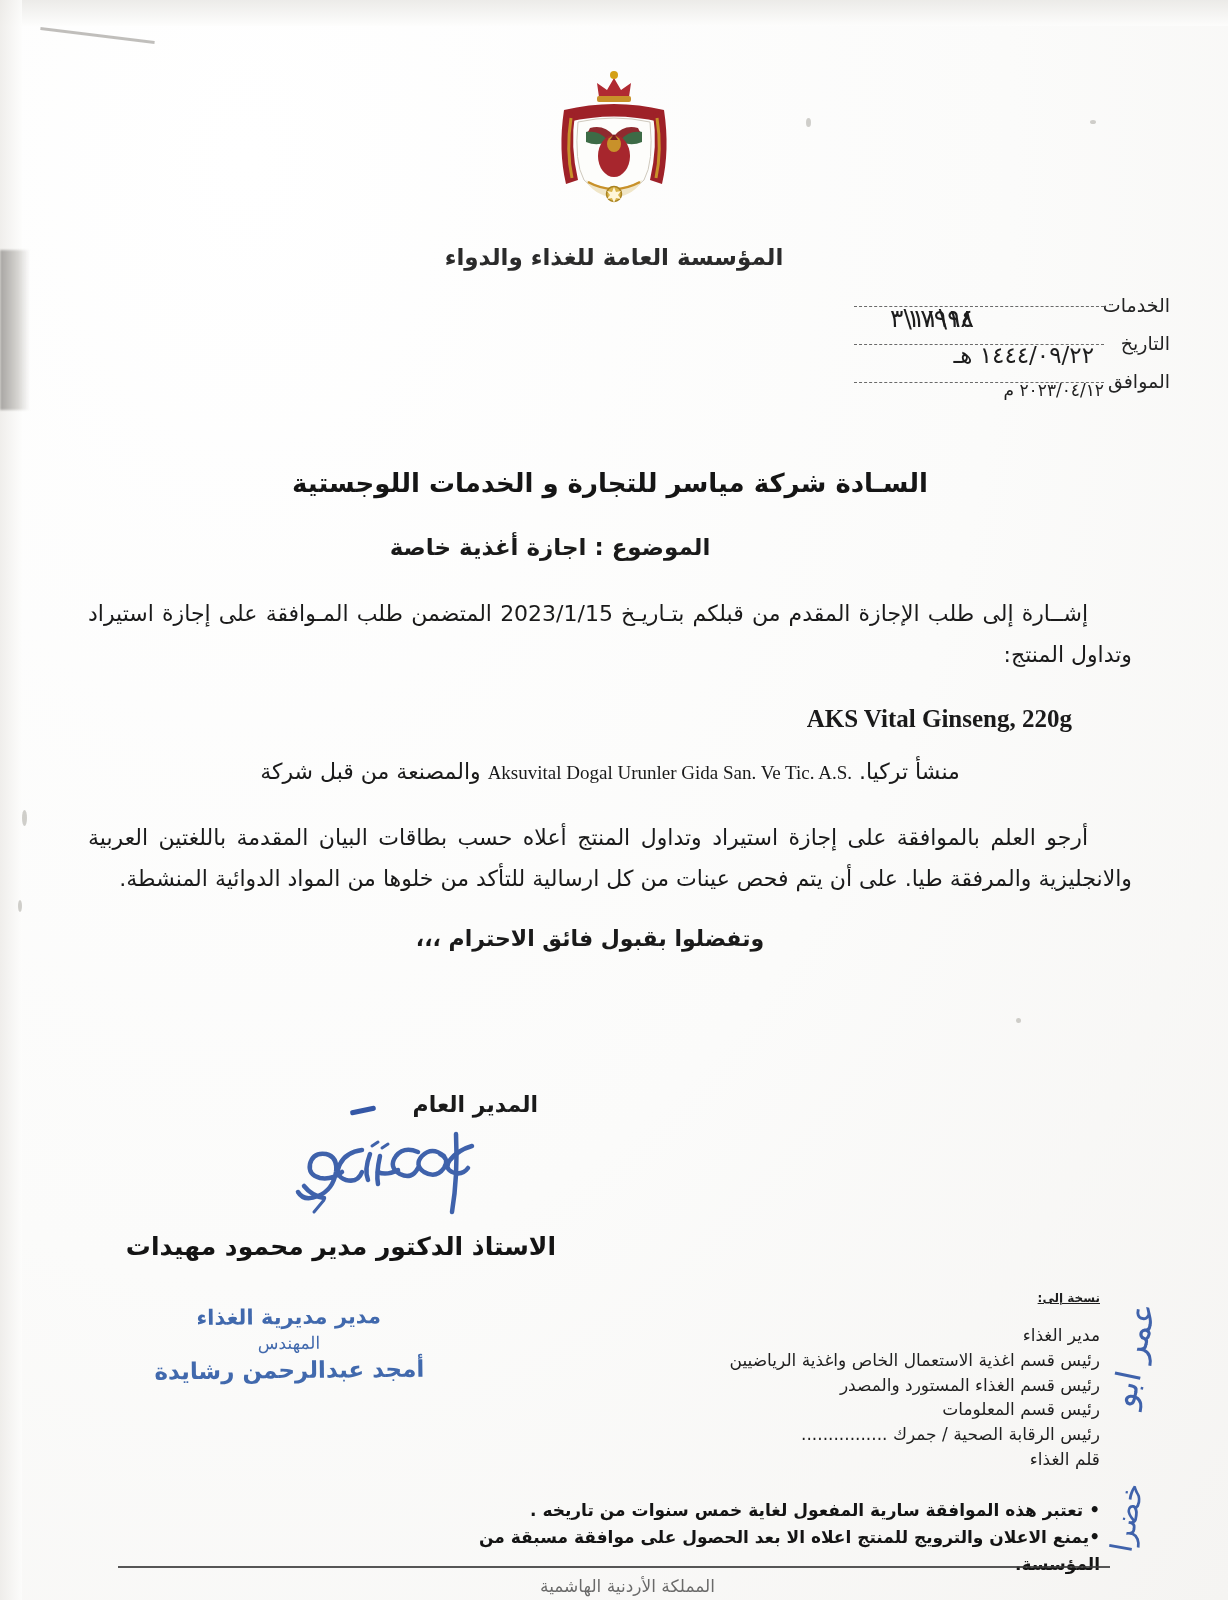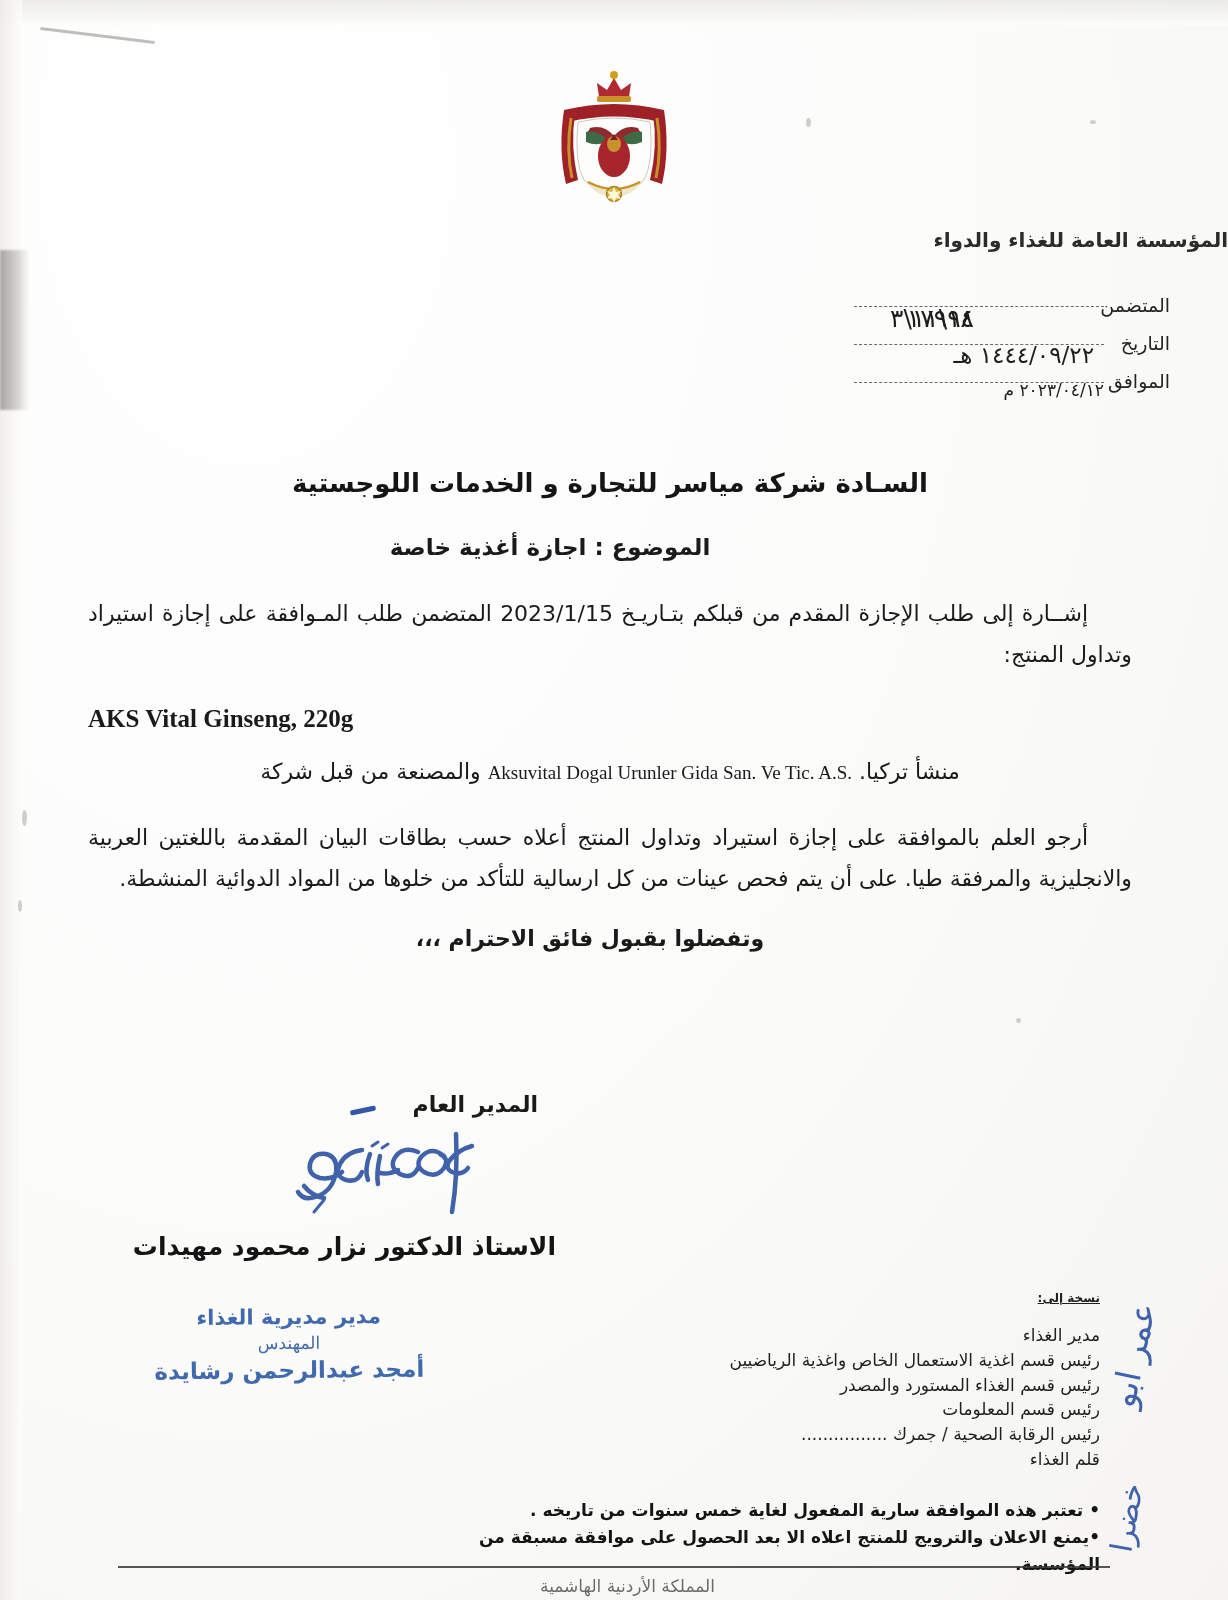--- a/index.html
+++ b/index.html
@@ -37,23 +37,23 @@
     background:#8e8b86;transform:rotate(7deg);opacity:.55;filter:blur(.5px);
   }
   .speck{position:absolute;background:#9a978f;opacity:.45;border-radius:50%;}
 
   
   #emblem-wrap{
     position:absolute;top:70px;left:0;right:0;text-align:center;
   }
   #emblem{display:inline-block;}
   #org-name{
-    margin-top:4px;
-    font-family:"DejaVu Sans","Liberation Sans",sans-serif;
-    font-size:20px;font-weight:700;color:#2b2b2b;letter-spacing:-1px;text-align:right;
+    margin-top:20px;
+    font-family:"DejaVu Sans","Liberation Sans",sans-serif;
+    font-size:23px;font-weight:700;color:#2b2b2b;letter-spacing:-1px;
   }
 
   
   #refblock{
     position:absolute;top:292px;right:58px;width:320px;
     font-family:"DejaVu Sans","Liberation Sans",sans-serif;
     font-size:19px;color:#242424;
   }
   .ref-row{position:relative;height:38px;}
   .ref-label{position:absolute;right:0;top:2px;font-size:19px;letter-spacing:1px;}
@@ -90,21 +90,21 @@
     padding-right:60px;
   }
   .para{
     margin-top:34px;font-size:22px;line-height:1.85;
     text-align:justify;text-align-last:right;
     font-family:"DejaVu Sans","Liberation Sans",sans-serif;
   }
   .para .indent{display:inline-block;width:44px;}
   .latin{direction:ltr;unicode-bidi:embed;font-family:"Liberation Serif",serif;}
   .product{
-    margin-top:30px;text-align:left;padding-right:60px;
+    margin-top:30px;text-align:right;padding-right:60px;
     font-size:25px;font-weight:700;
     font-family:"Liberation Serif","DejaVu Serif",serif;
     direction:ltr;
   }
   .manufacturer{
     margin-top:26px;font-size:22px;text-align:center;
     font-family:"DejaVu Sans","Liberation Sans",sans-serif;
   }
   .manufacturer .latin{font-size:19px;}
   .closing{
@@ -220,21 +220,21 @@
 
         <circle cx="90" cy="124" r="7.5" fill="#d9b44a" stroke="#a9821f" stroke-width="1.5"></circle>
         <path d="M90 117 l2 5 5 -1 -3 4 3 4 -5 -1 -2 5 -2 -5 -5 1 3 -4 -3 -4 5 1 z" fill="#fff6d8"></path>
       </svg>
     </div>
     <div id="org-name">المؤسسة العامة للغذاء والدواء</div>
   </div>
 
   <div id="refblock">
     <div class="ref-row">
-      <span class="ref-label">المتضمن</span>
+      <span class="ref-label">الخدمات</span>
       <span class="ref-rule"></span>
       <span class="ref-val num-b">١٤\١١\٣</span>
       <span class="ref-val num-a" style="right:196px;">١٧٩٩٨</span>
     </div>
     <div class="ref-row">
       <span class="ref-label">التاريخ</span>
       <span class="ref-rule"></span>
       <span class="ref-val hijri">١٤٤٤/٠٩/٢٢ هـ</span>
     </div>
     <div class="ref-row">
@@ -283,21 +283,21 @@
           <path d="M84 46 q-10 8 -22 6 q-12 -3 -10 -14 q3 -12 16 -10 q12 3 10 18 q-3 18 -18 24 q-14 6 -20 -4"></path>
           <path d="M46 60 q8 10 20 12"></path>
         </g>
         <g fill="none" stroke="#3f62ab" stroke-width="3" stroke-linecap="round">
           <path d="M66 74 l-10 12"></path>
           <path d="M124 22 l6 -4"></path>
           <path d="M114 20 l6 -4"></path>
         </g>
       </svg>
     </div>
-    <div id="sig-name">الاستاذ الدكتور نزار محمود مهيدات</div>
+    <div id="sig-name">الاستاذ الدكتور مدير محمود مهيدات</div>
   </div>
 
   <div id="stamp">
     <div class="l1">مدير مديرية الغذاء</div>
     <div class="l2">المهندس</div>
     <div class="l3">أمجد عبدالرحمن رشايدة</div>
   </div>
 
   <div id="cc">
     <div id="cc-title">نسخة إلى:</div>

